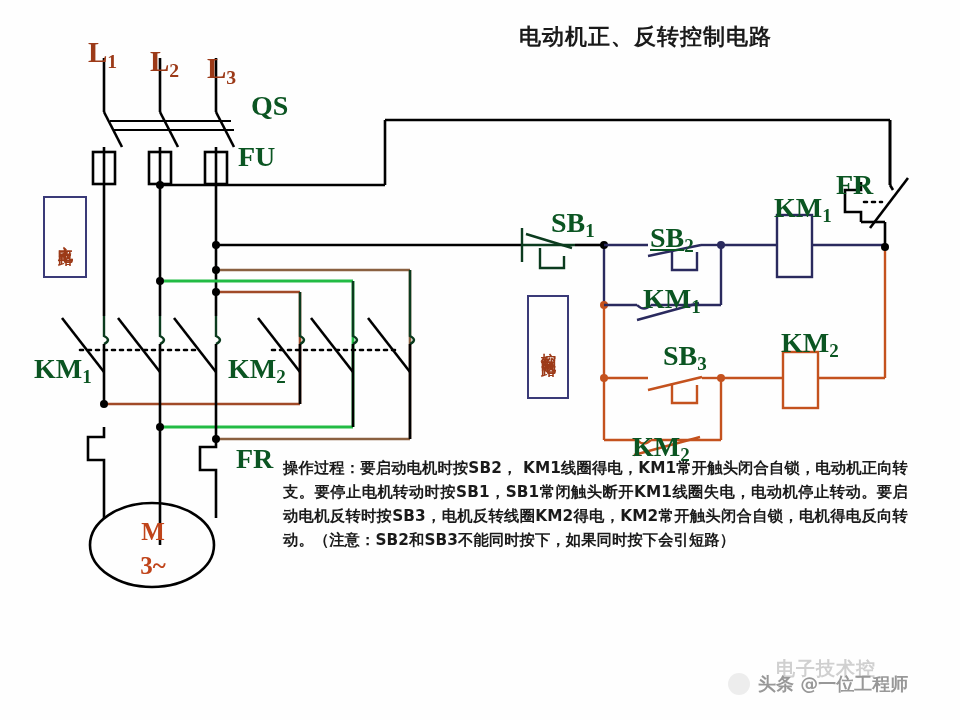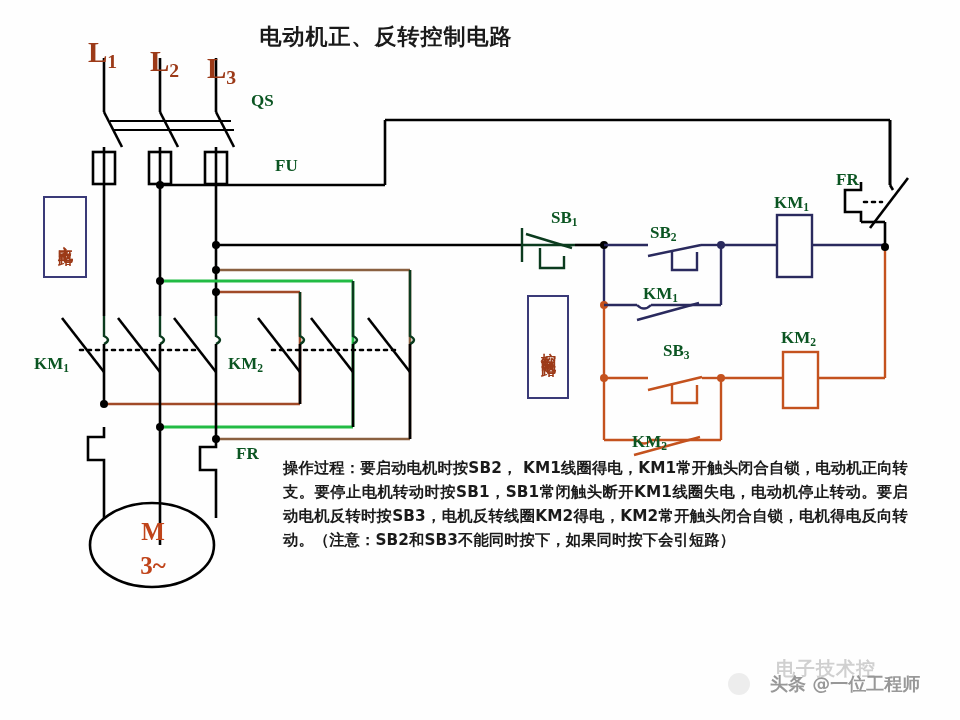--- a/index.html
+++ b/index.html
@@ -22,37 +22,37 @@
   }
   .lbl {
     position: absolute;
     white-space: nowrap;
     font-weight: bold;
     line-height: 1;
   }
   .lbl-green {
     color: #0b5522;
     font-family: "Liberation Serif", "DejaVu Serif", serif;
-    font-size: 17px;
+    font-size: 28px;
   }
   .lbl-brown {
     color: #9c3a18;
     font-family: "Liberation Serif", "DejaVu Serif", serif;
     font-size: 29px;
   }
   .sub {
     font-size: 0.68em;
     vertical-align: -0.28em;
     font-weight: bold;
   }
   #title {
     position: absolute;
     left: 0; top: 22px;
     width: 772px;
-    text-align: center;
+    text-align: right;
     font-family: "DejaVu Sans", "Liberation Sans", sans-serif;
     font-size: 22px;
     font-weight: bold;
     color: #1a1a1a;
     letter-spacing: 1px;
   }
   .boxlabel {
     position: absolute;
     border: 2px solid #3a3a78;
     background: #fefefe;
@@ -107,21 +107,21 @@
     left: 728px; top: 662px;
     width: 225px;
     height: 44px;
     color: #5a5a5a;
     font-family: "DejaVu Sans", "Liberation Sans", sans-serif;
     font-size: 18px;
     font-weight: bold;
     opacity: 0.62;
     display: flex;
     align-items: center;
-    gap: 20px;
+    gap: 8px;
   }
   #watermark .wm-ghost {
     position: absolute;
     left: 48px; top: -6px;
     font-size: 19px;
     opacity: 0.45;
     letter-spacing: 1px;
   }
   #watermark .wm-logo {
     display: inline-block;
@@ -362,28 +362,28 @@
       <line class="wb" x1="890" y1="120" x2="890" y2="185"></line>
       <line class="wb" x1="890" y1="185" x2="893" y2="190"></line>
     </g>
   </svg>
 
   <div class="lbl lbl-brown" style="left:88px; top:38px;"><span>L</span><span class="sub">1</span></div>
   <div class="lbl lbl-brown" style="left:150px; top:47px;"><span>L</span><span class="sub">2</span></div>
   <div class="lbl lbl-brown" style="left:207px; top:38px;margin-top:16px;"><span>L</span><span class="sub">3</span></div>
 
   <div class="lbl lbl-green" style="left:251px; top:92px;">QS</div>
-  <div class="lbl lbl-green" style="left:238px; top:157px;margin-left:37px;">FU</div>
+  <div class="lbl lbl-green" style="left:238px; top:143px;">FU</div>
 
   <div class="lbl lbl-green" style="left:34px; top:355px;"><span>KM</span><span class="sub">1</span></div>
   <div class="lbl lbl-green" style="left:228px; top:355px;"><span>KM</span><span class="sub">2</span></div>
   <div class="lbl lbl-green" style="left:236px; top:445px;">FR</div>
 
   <div class="lbl lbl-green" style="left:551px; top:209px;text-align:right;"><span>SB</span><span class="sub">1</span></div>
-  <div class="lbl lbl-green" style="left:650px; top:224px;"><span>SB</span><span class="sub">2</span></div>
+  <div class="lbl lbl-green" style="left:650px; top:224px;text-decoration:underline;"><span>SB</span><span class="sub">2</span></div>
   <div class="lbl lbl-green" style="left:643px; top:285px;"><span>KM</span><span class="sub">1</span></div>
   <div class="lbl lbl-green" style="left:663px; top:342px;"><span>SB</span><span class="sub">3</span></div>
   <div class="lbl lbl-green" style="left:632px; top:433px;"><span>KM</span><span class="sub">2</span></div>
 
   <div class="lbl lbl-green" style="left:774px; top:194px;"><span>KM</span><span class="sub">1</span></div>
   <div class="lbl lbl-green" style="left:781px; top:329px;"><span>KM</span><span class="sub">2</span></div>
   <div class="lbl lbl-green" style="left:836px; top:171px;">FR</div>
 
   <div class="boxlabel" id="main-circuit-box">主电路</div>
   <div class="boxlabel" id="control-circuit-box">控制电路</div>

